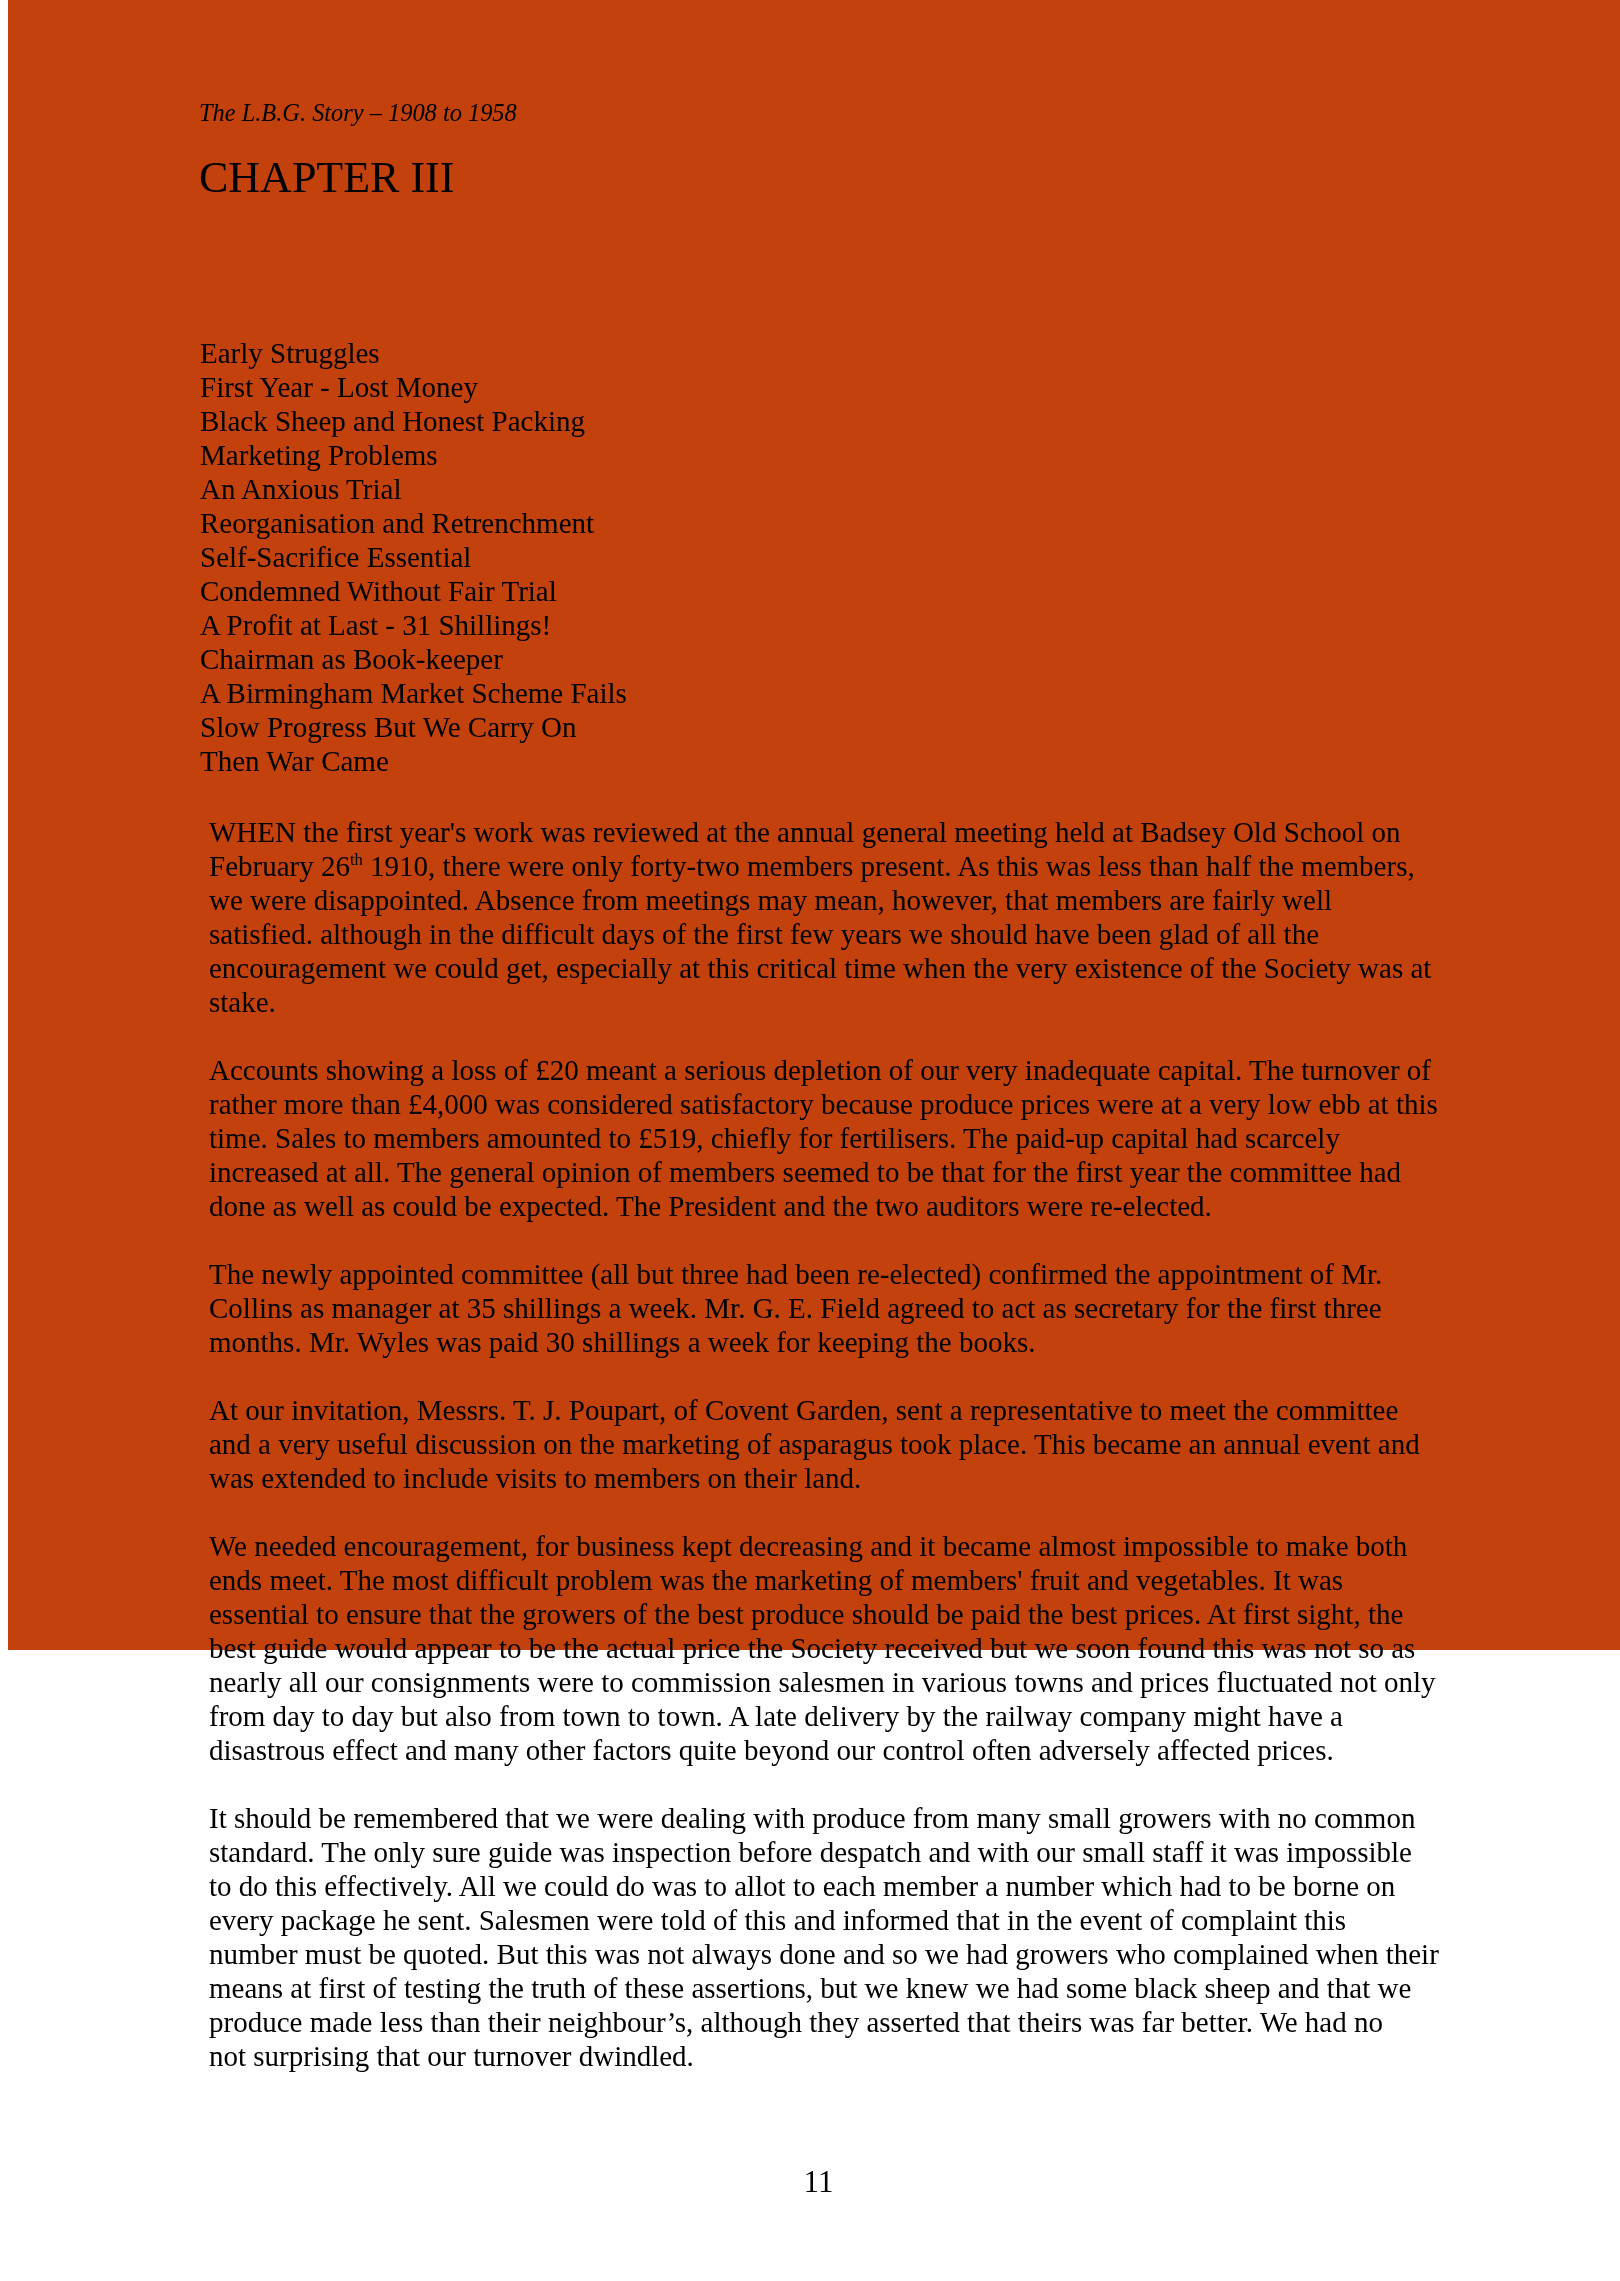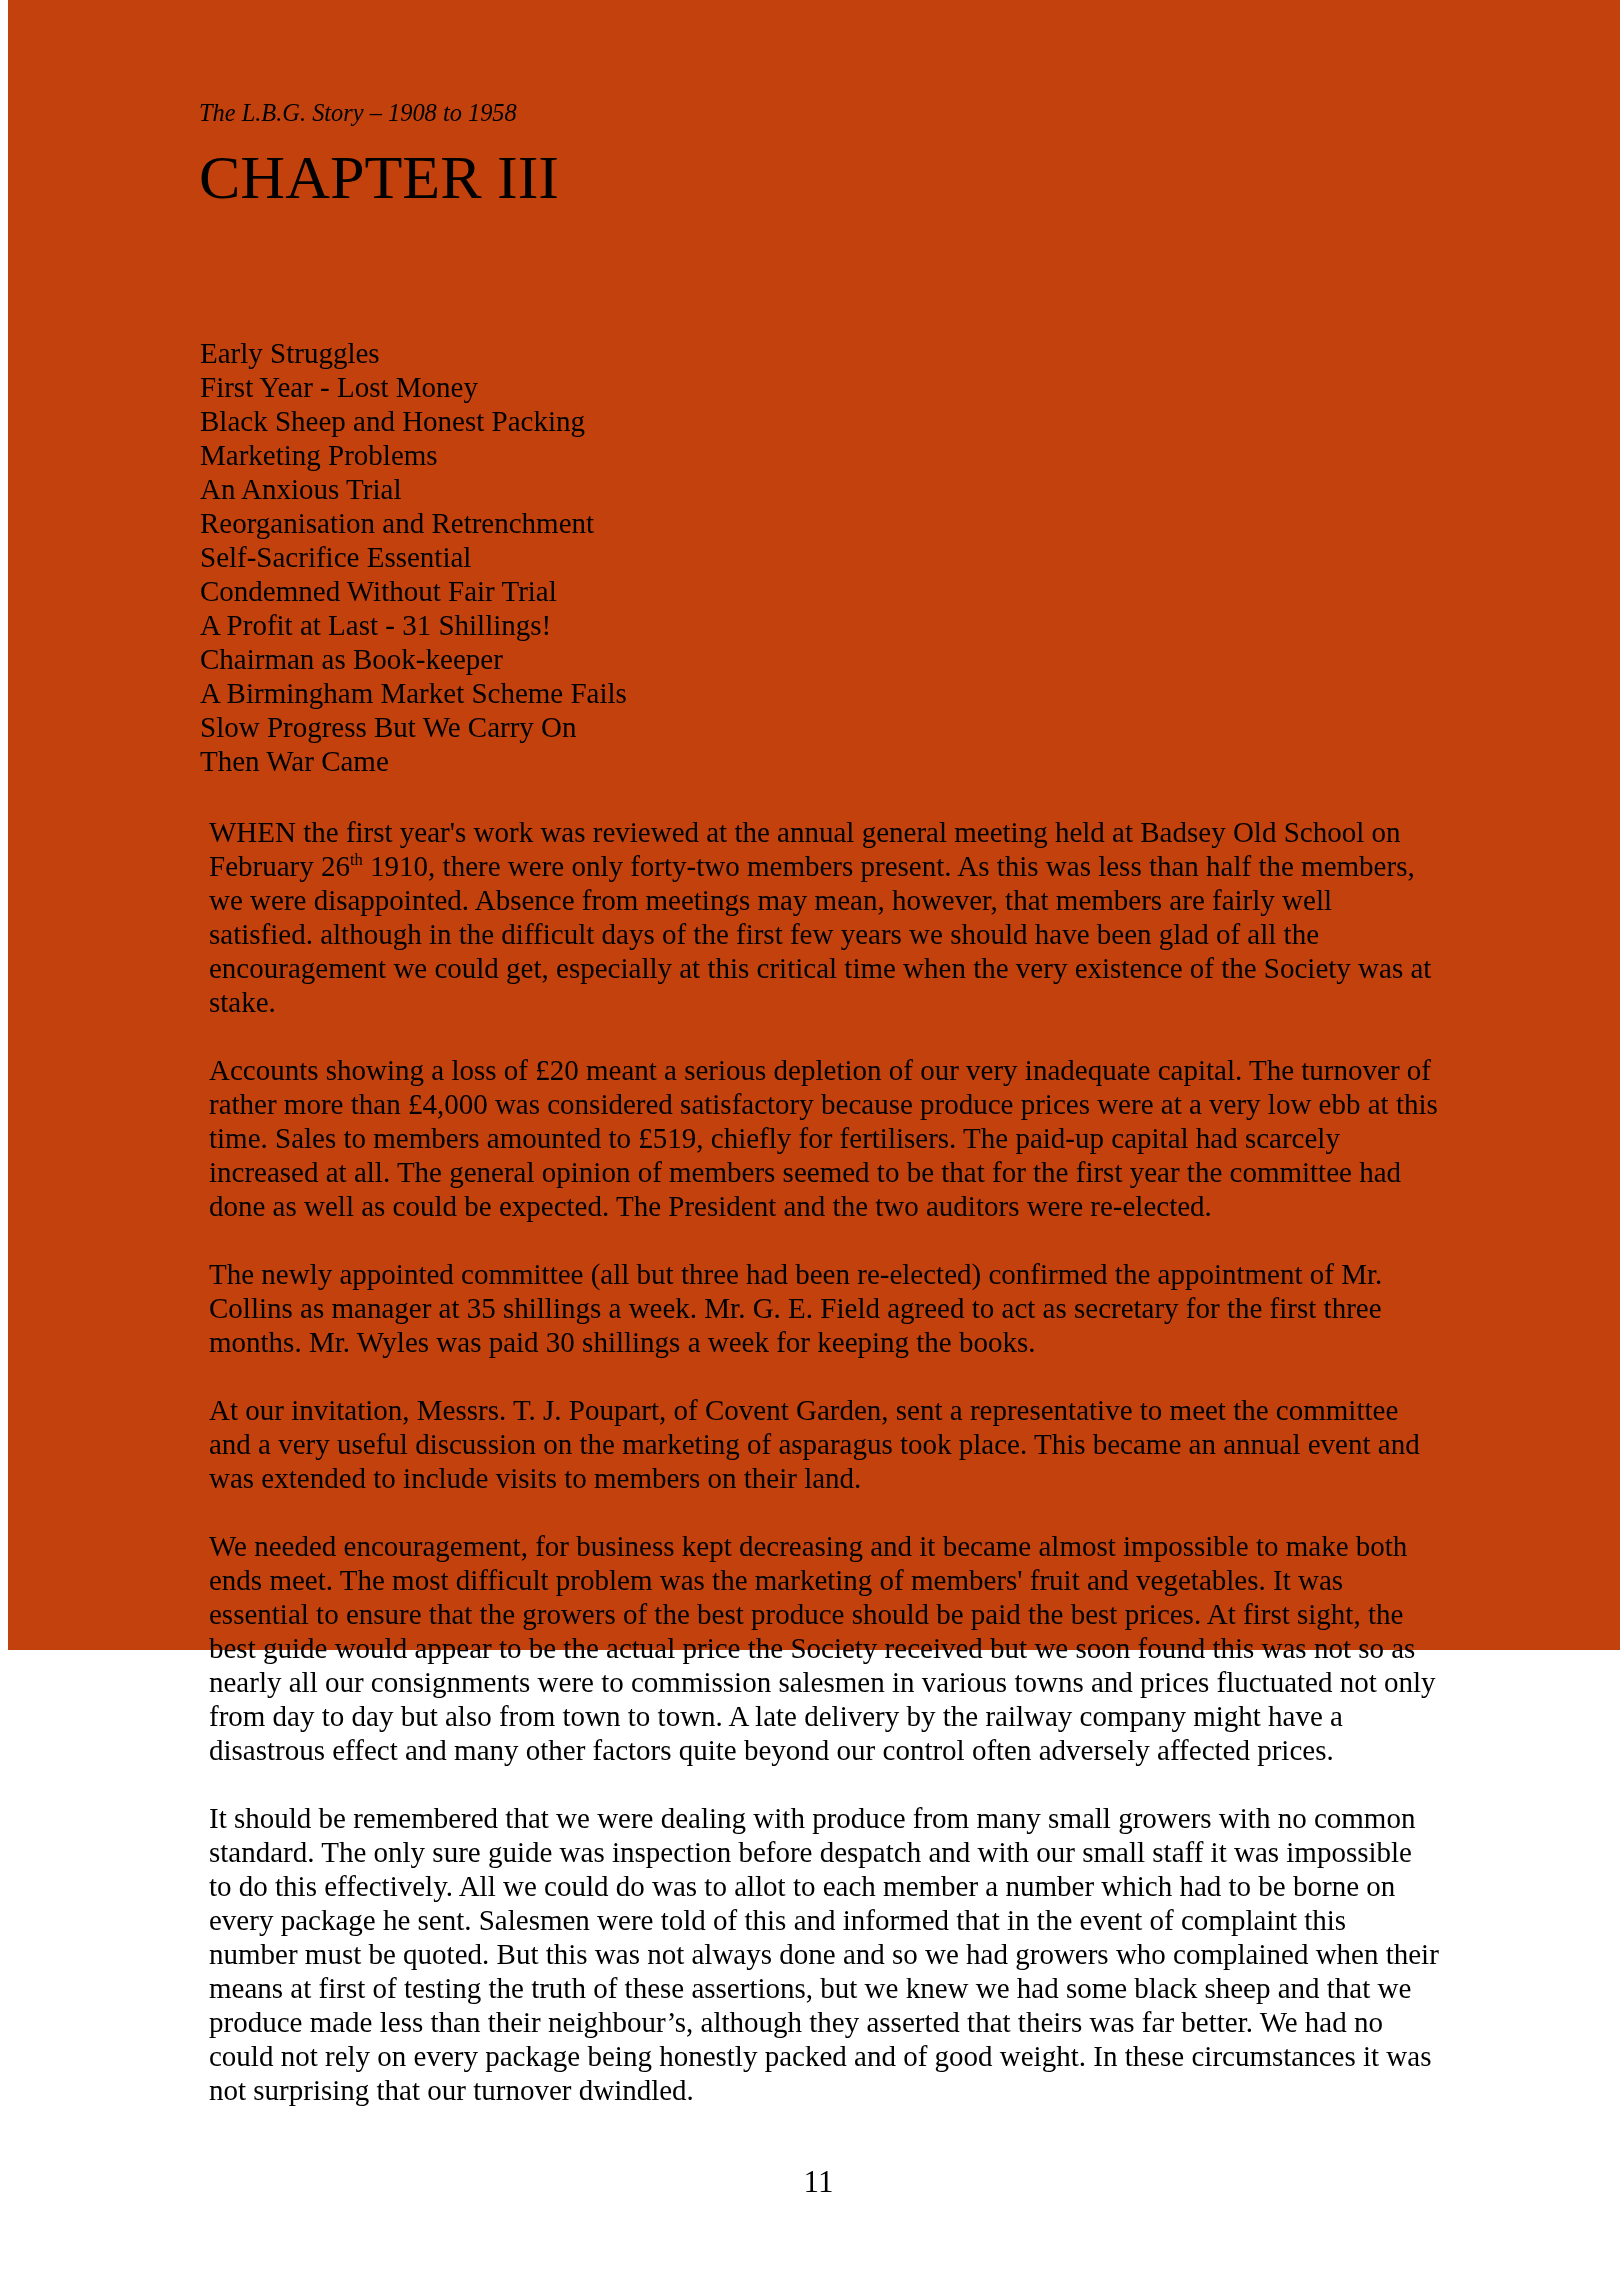--- a/index.html
+++ b/index.html
@@ -28,21 +28,21 @@
     top: 98px;
     font-size: 24.4px;
     font-style: italic;
     line-height: 29px;
     white-space: nowrap;
   }
   .chapter-label {
     position: absolute;
     left: 191px;
     top: 152px;
-    font-size: 62px;
+    font-size: 44px;
     line-height: 51px;
     white-space: nowrap;
   }
   .chapter-title {
     position: absolute;
     left: 189px;
     top: 234px;
     font-size: 64px;
     line-height: 70px;
     white-space: nowrap;
@@ -160,21 +160,20 @@
     </p>
 
     <p class="para">
       <span class="line">It should be remembered that we were dealing with produce from many small growers with no common</span>
       <span class="line">standard. The only sure guide was inspection before despatch and with our small staff it was impossible</span>
       <span class="line">to do this effectively. All we could do was to allot to each member a number which had to be borne on</span>
       <span class="line">every package he sent. Salesmen were told of this and informed that in the event of complaint this</span>
       <span class="line">number must be quoted. But this was not always done and so we had growers who complained when their</span>
       <span class="line">means at first of testing the truth of these assertions, but we knew we had some black sheep and that we</span>
       <span class="line">produce made less than their neighbour’s, although they asserted that theirs was far better. We had no</span>
-      <span class="line">could not rely on every package being honestly packed and of good weight. In these circumstances it was</span>
       <span class="line">not surprising that our turnover dwindled.</span>
     </p>
 
   </div>
 
   <div class="page-number">11</div>
 
 </div>
 
 

